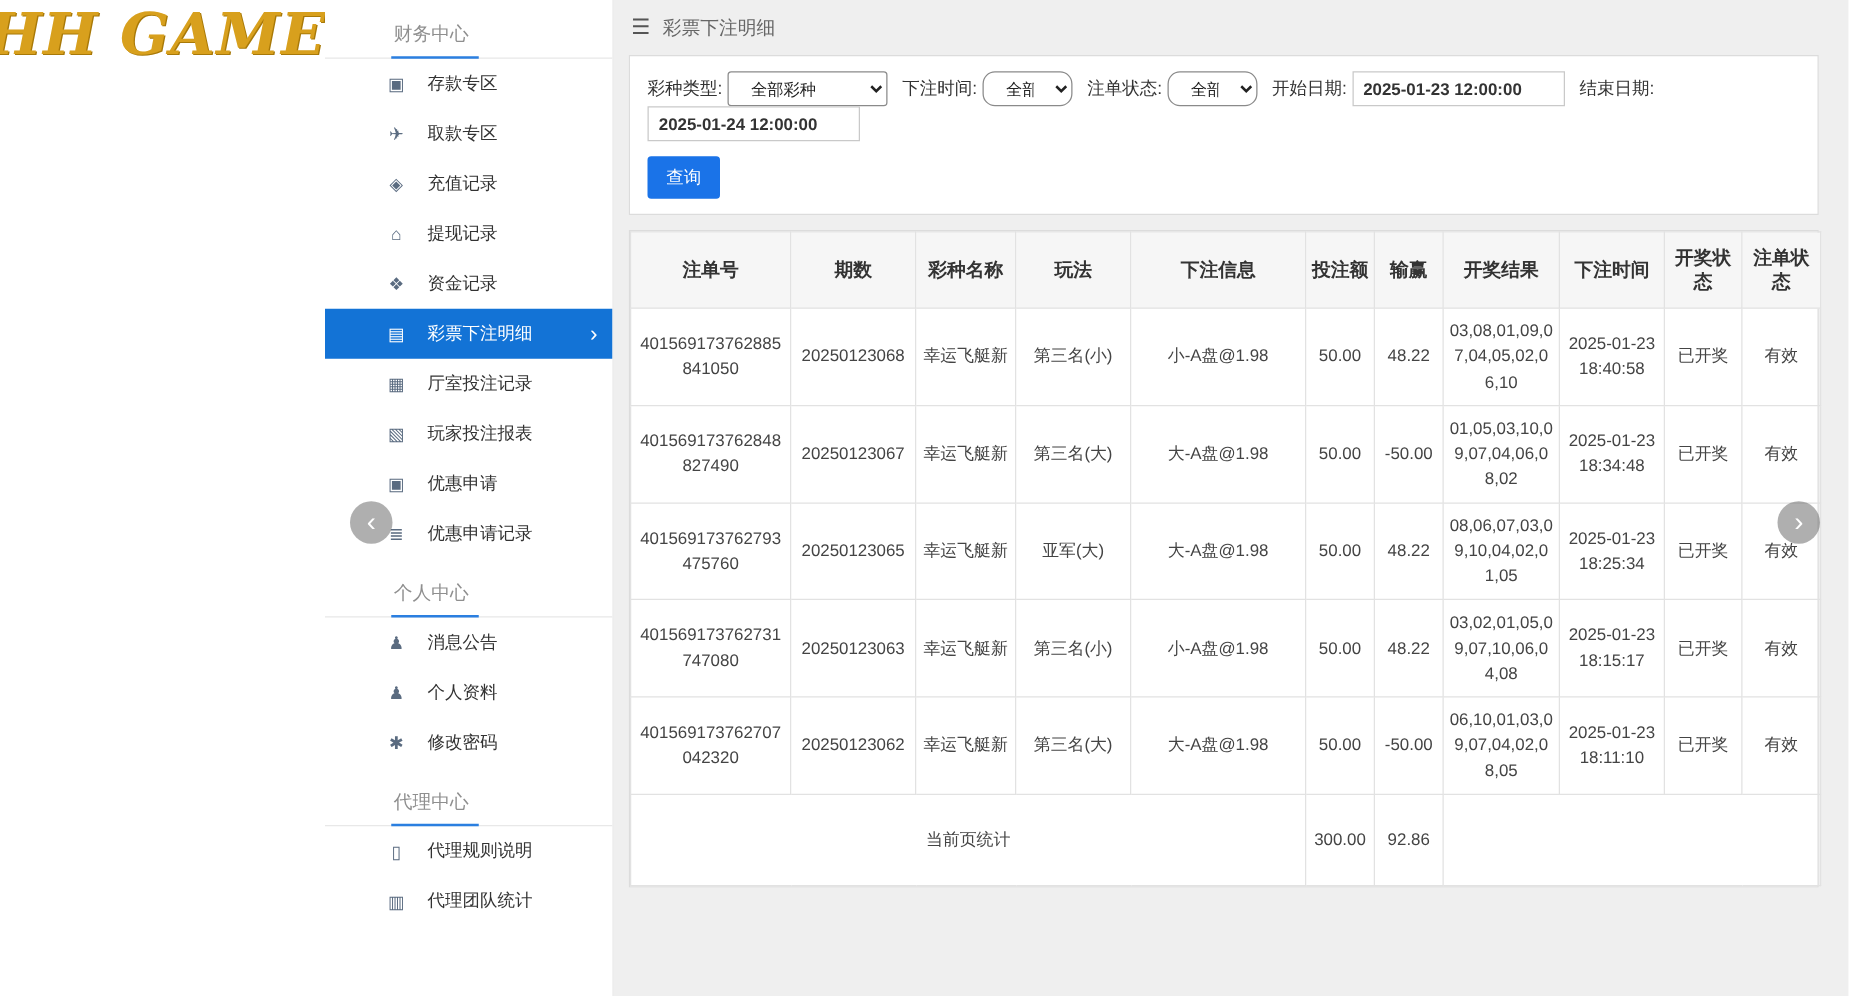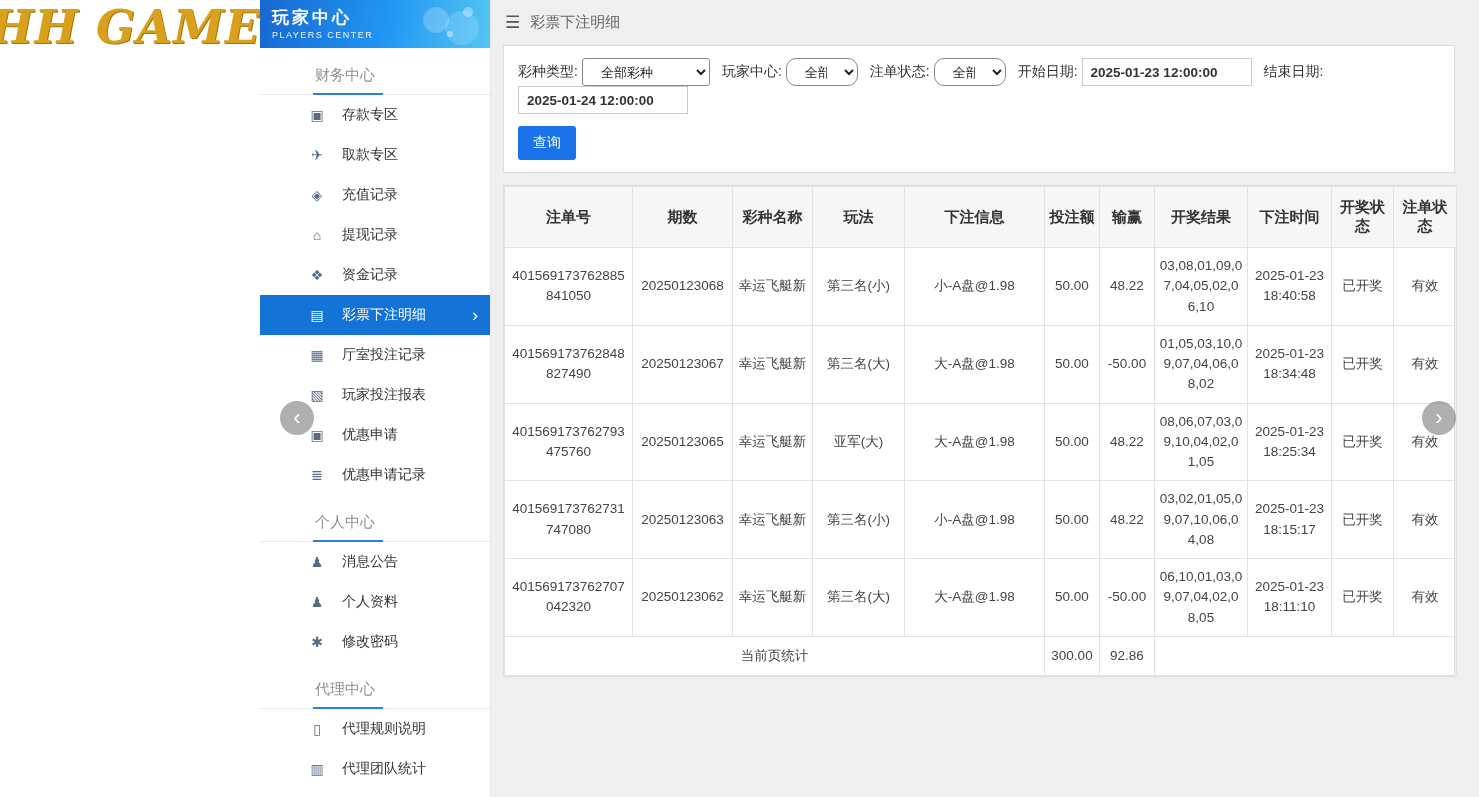--- a/index.html
+++ b/index.html
@@ -48,51 +48,41 @@
   .date-input{height:26px;border:1px solid #c9c9c9;width:152px;font-size:13.5px;color:#333;
               padding:0 8px;font-weight:bold;font-family:"Liberation Sans","DejaVu Sans",sans-serif;}
   .query-btn{margin-top:12px;background:#1a73e8;color:#fff;border:none;border-radius:3px;
              padding:8px 15px;font-size:14px;cursor:pointer;}
 
   
   table{width:100%;border-collapse:collapse;table-layout:fixed;}
   th,td{border:1px solid #e2e2e2;text-align:center;word-break:break-all;vertical-align:middle;}
   th{background:#f6f6f6;font-size:15px;color:#333;padding:11px 2px;font-weight:bold;}
   td{font-size:13.5px;color:#444;padding:8px 4px;line-height:1.5;}
-  tr.summary td{padding:9px 4px;}
+  tr.summary td{padding:26px 4px;}
   .c0{width:128px}.c1{width:100px}.c2{width:80px}.c3{width:92px}.c4{width:140px}.c5{width:55px}
   .c6{width:55px}.c7{width:93px}.c8{width:84px}.c9{width:62px}.c10{width:63px}
 
   
   .nav-circle{position:absolute;top:401px;width:34px;height:34px;border-radius:50%;
               background:rgba(110,110,110,.55);color:#fff;display:flex;align-items:center;
               justify-content:center;font-size:22px;line-height:1;cursor:pointer;z-index:5;user-select:none;}
   .nav-prev{left:280px;}
   .nav-next{left:1422px;}
 </style>
 </head>
 <body>
 
 <div class="stage">
 
   <div class="logo-pane">
     <div class="logo-text">HH GAME</div>
   </div>
 
   <aside class="sidebar">
-    <div class="sb-header">
-      <div class="sb-title">玩家中心</div>
-      <div class="sb-subtitle">PLAYERS CENTER</div>
-      <svg class="sb-deco" width="74" height="44">
-        <circle cx="24" cy="18" r="13" fill="rgba(255,255,255,0.22)"></circle>
-        <circle cx="50" cy="26" r="17" fill="rgba(255,255,255,0.16)"></circle>
-        <circle cx="56" cy="10" r="5" fill="rgba(255,255,255,0.35)"></circle>
-        <circle cx="38" cy="32" r="3" fill="rgba(255,255,255,0.4)"></circle>
-      </svg>
-    </div>
     <nav class="menu" id="sidebar-menu">
         <div class="menu-section"><span>财务中心</span></div>
         <div class="menu-item">
           <span class="mi-icon">▣</span>
           <span class="mi-label">存款专区</span>
         </div>
         <div class="menu-item">
           <span class="mi-icon">✈</span>
           <span class="mi-label">取款专区</span>
         </div>
@@ -159,21 +149,21 @@
       <span class="hamburger">☰</span>
       <span class="page-title">彩票下注明细</span>
     </div>
 
     <div class="content">
 
       <section class="panel filter-panel">
         <div class="filter-row">
           <span class="f-label">彩种类型:</span>
           <select class="sel-wide" id="sel-lottery"><option>全部彩种</option></select>
-          <span class="f-label f-gap">玩家中心:</span>
+          <span class="f-label f-gap">下注时间:</span>
           <select class="sel-small" id="sel-draw"><option>全部</option></select>
           <span class="f-label f-gap">注单状态:</span>
           <select class="sel-small" id="sel-bet"><option>全部</option></select>
           <span class="f-label f-gap">开始日期:</span>
           <input class="date-input" value="2025-01-23 12:00:00" style="">
           <span class="f-label f-gap">结束日期:</span>
           <input class="date-input" value="2025-01-24 12:00:00" style="">
         </div>
         <button class="query-btn">查询</button>
       </section>

